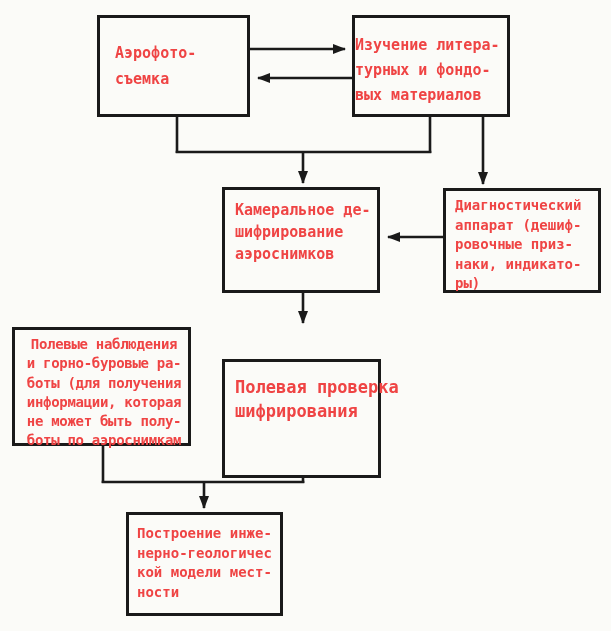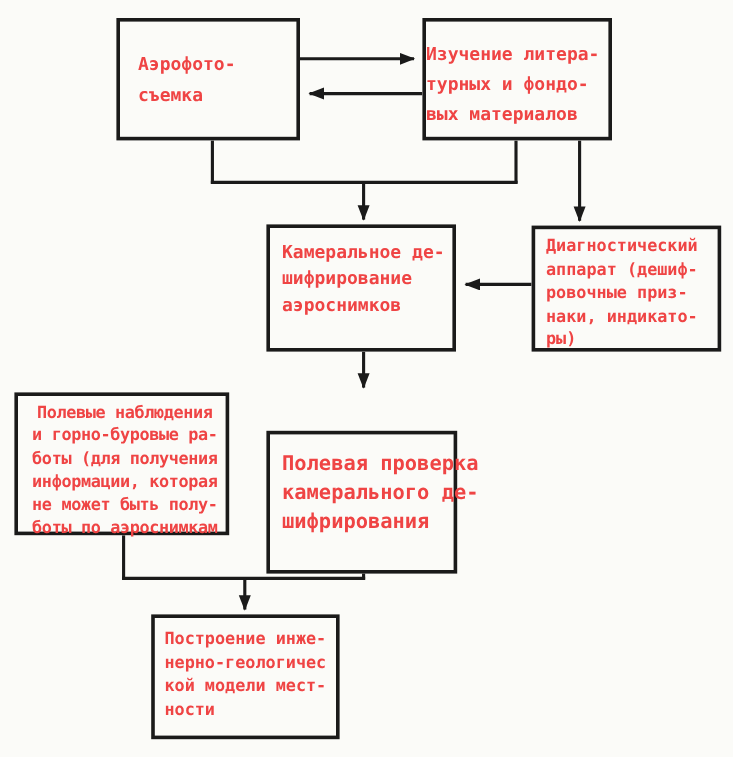--- a/index.html
+++ b/index.html
@@ -107,21 +107,20 @@
     <div class="ln">Полевые наблюдения</div>
     <div class="ln">и горно-буровые ра-</div>
     <div class="ln">боты (для получения</div>
     <div class="ln">информации, которая</div>
     <div class="ln">не может быть полу-</div>
     <div class="ln">боты по аэроснимкам</div>
   </div>
 
   <div class="box b-fieldcheck">
     <div class="ln">Полевая проверка</div>
-    <div class="ln">камерального де-</div>
     <div class="ln">шифрирования</div>
   </div>
 
   <div class="box b-model">
     <div class="ln">Построение инже-</div>
     <div class="ln">нерно-геологичес</div>
     <div class="ln">кой модели мест-</div>
     <div class="ln center">ности</div>
   </div>
 

